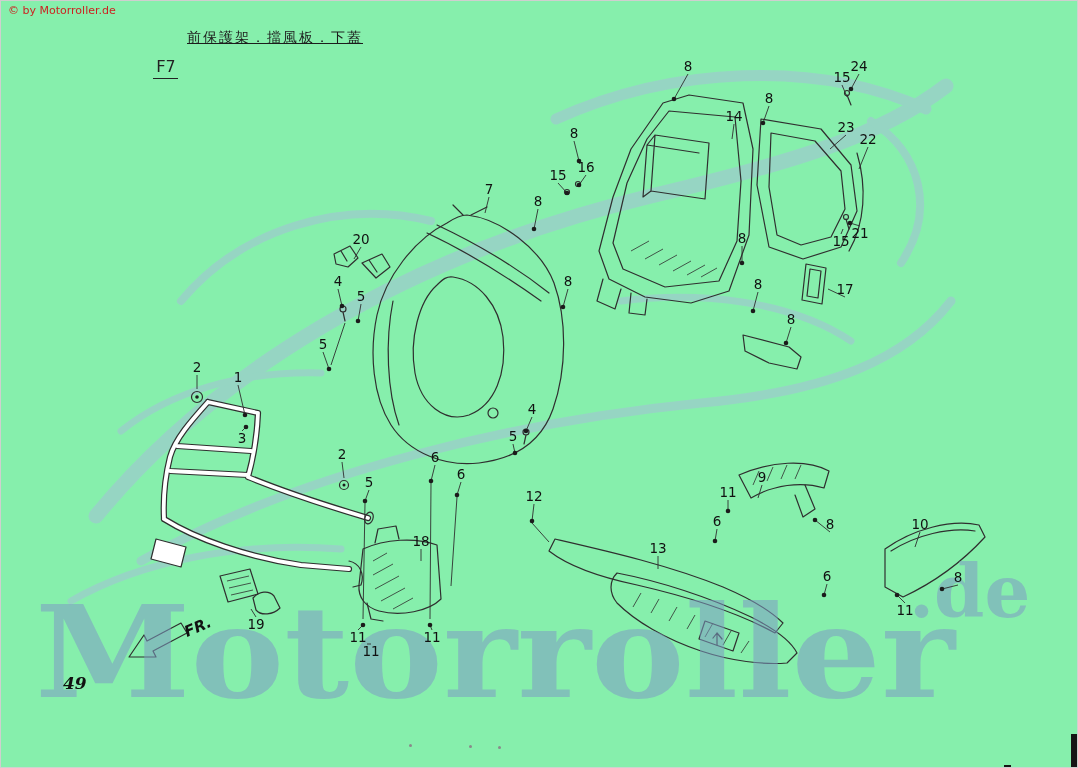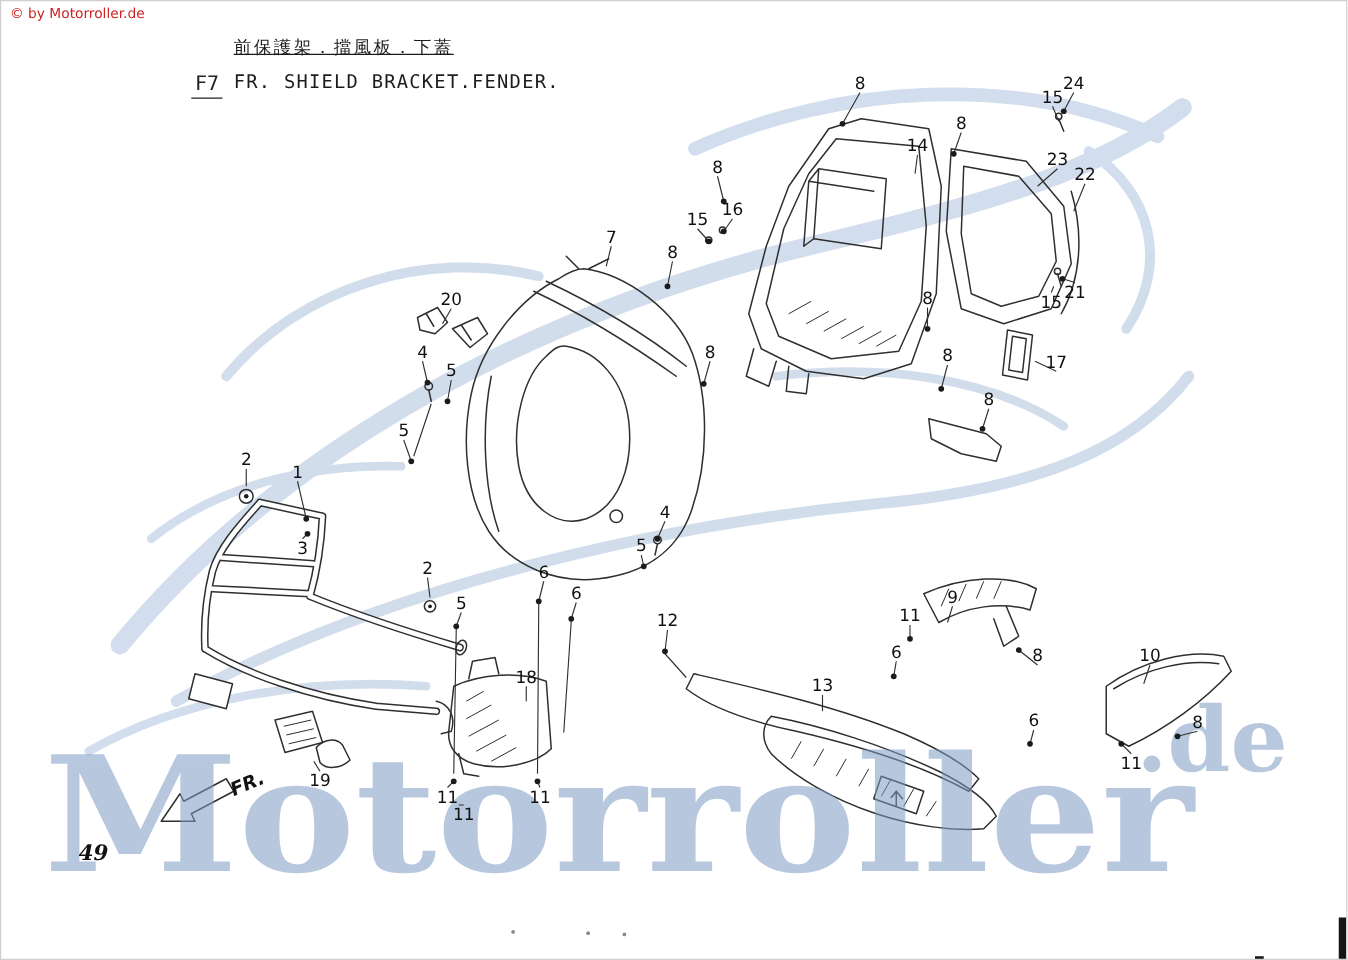--- a/index.html
+++ b/index.html
@@ -1,16 +1,16 @@
 <!DOCTYPE html>
 <html><head>
 <meta charset="utf-8">
 <style>
   html,body{margin:0;padding:0;background:#e9e9e9;}
-  .page{position:relative;width:1078px;height:768px;background:#ffffff;
+  .page{position:relative;width:1078px;height:768px;background:#86efac;
         border:1px solid #cfcfcf;box-sizing:border-box;overflow:hidden;
         font-family:"DejaVu Sans",sans-serif;}
   .copyright{position:absolute;left:7px;top:3px;font-size:11px;color:#cc2222;
              font-family:"DejaVu Sans",sans-serif;}
   .title-block{position:absolute;left:136px;top:26px;}
   .fig-code{position:absolute;left:16px;top:30px;font-size:16px;color:#222;
             border-bottom:1.5px solid #222;padding:0 3px 2px 3px;
             font-family:"DejaVu Sans Mono",monospace;}
   .title-cjk{position:absolute;left:50px;top:2px;font-size:14px;color:#1c1c1c;
              letter-spacing:2px;white-space:nowrap;font-family:"DejaVu Sans",sans-serif;text-decoration:underline;}
@@ -35,21 +35,20 @@
 <body>
 
 <div class="page">
 
   <div class="copyright">© by Motorroller.de</div>
 
   <div class="title-block">
     <div class="fig-code">F7</div>
     <div class="title-cjk">前保護架．擋風板．下蓋</div>
     <div class="title-en">
-      <div>FR. SHIELD BRACKET.FENDER.</div>
     </div>
   </div>
 
   <svg id="diagram" width="1078" height="768" viewBox="0 0 1078 768" style="position:absolute;left:0;top:0;">
 
     <g stroke="#a6bddb" fill="none" opacity="0.5" stroke-linecap="round">
       <path d="M 95,515 C 210,375 400,255 650,195 C 790,162 880,135 945,85" stroke-width="15"></path>
       <path d="M 140,560 C 300,470 520,420 700,402 C 830,390 905,358 950,300" stroke-width="9"></path>
       <path d="M 555,118 C 670,66 815,58 925,108" stroke-width="11"></path>
       <path d="M 180,300 C 240,228 340,198 430,220" stroke-width="8"></path>

